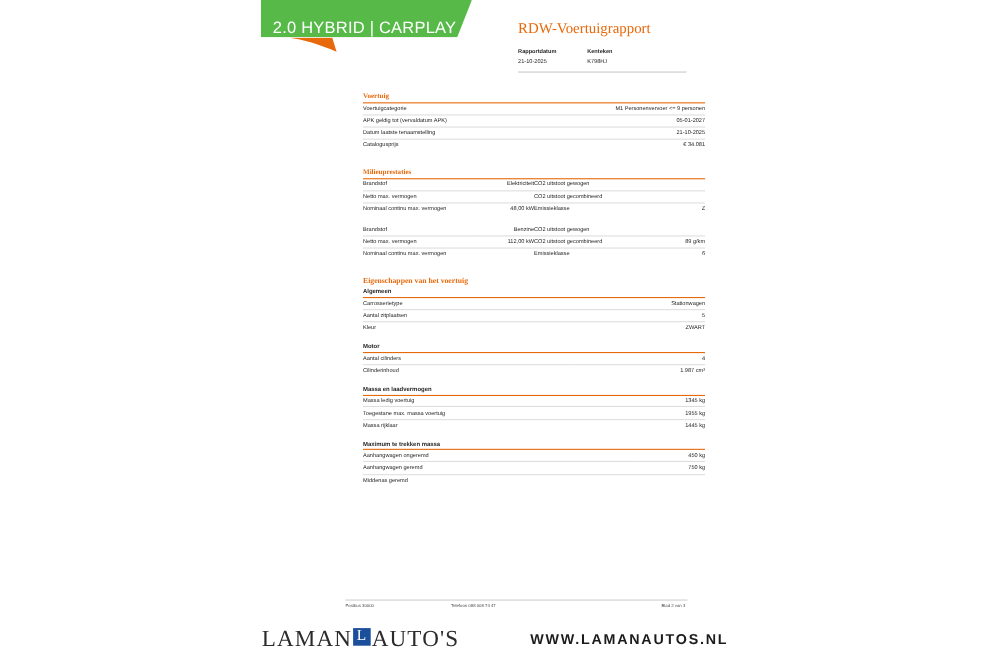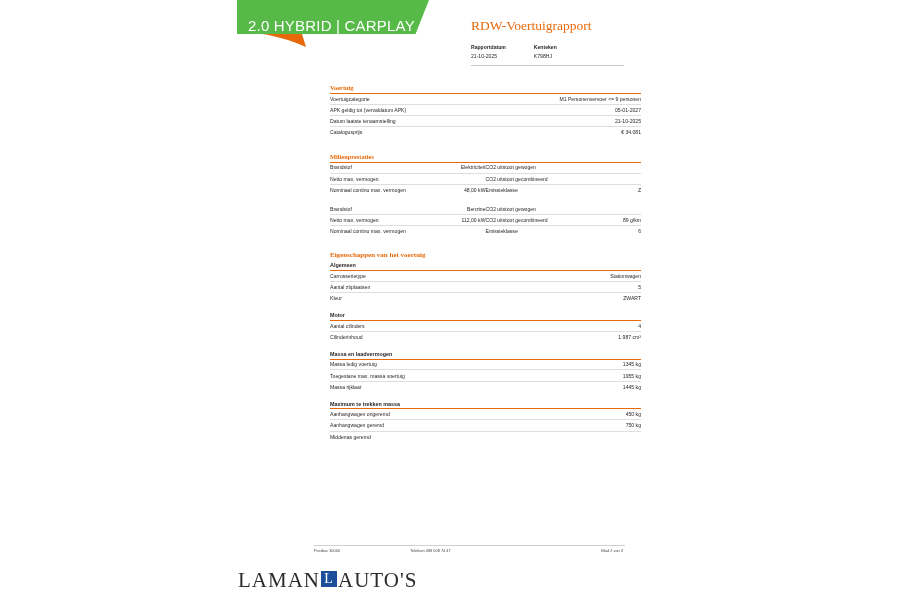--- a/index.html
+++ b/index.html
@@ -375,14 +375,15 @@
       <div class="f3">Blad 2 van 3</div>
     </div>
   </div>
 
   <div class="bottombar">
     <div class="logo">
       <span>LAMAN</span>
       <span class="sq">L</span>
       <span>AUTO'S</span>
     </div>
+    <div class="site">WWW.LAMANAUTOS.NL</div>
   </div>
 </div>
 
 </body></html>

